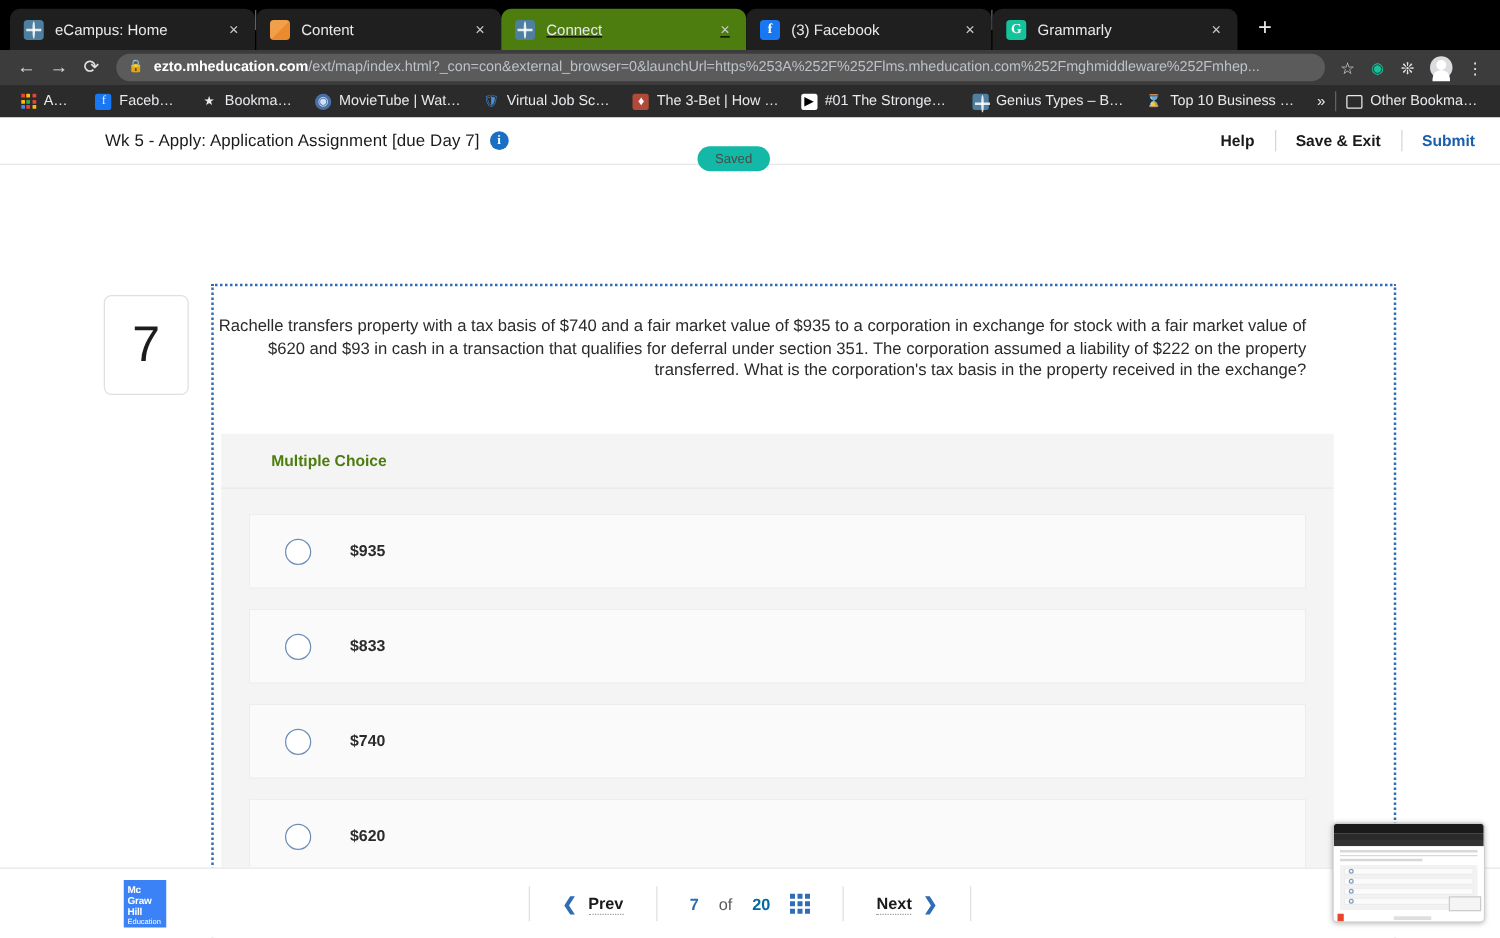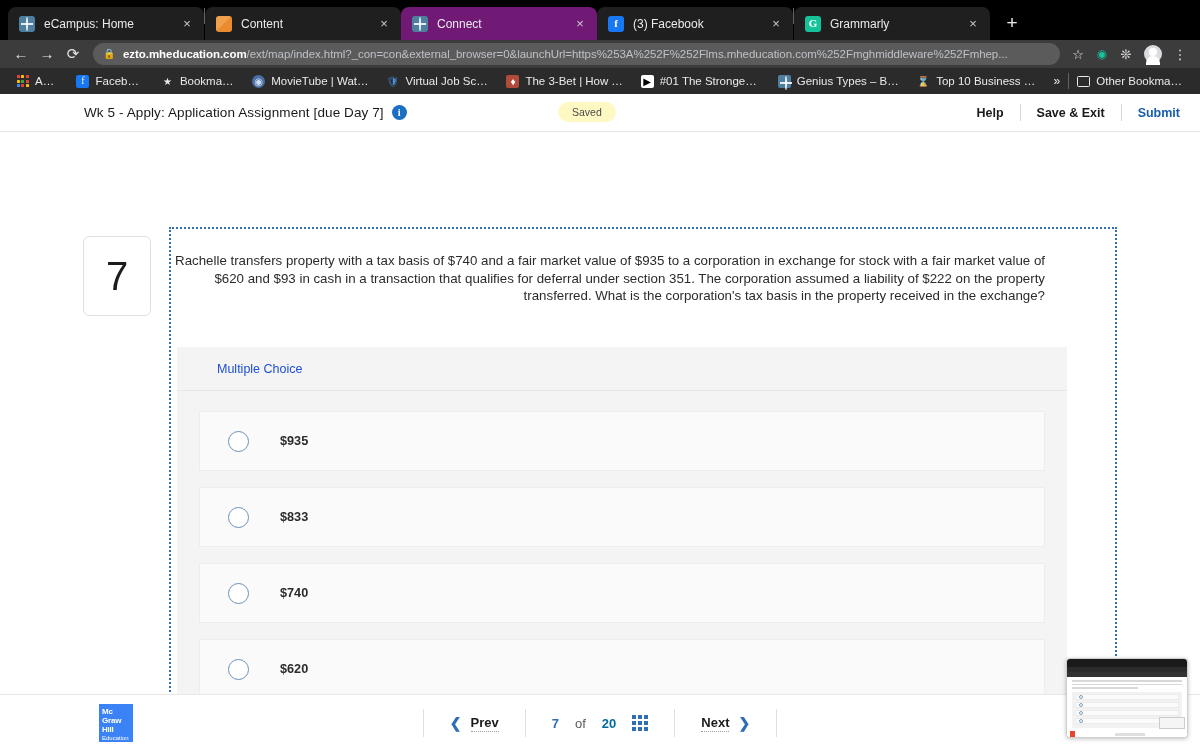--- a/index.html
+++ b/index.html
@@ -18,21 +18,21 @@
     position: relative;
   }
   .tab {
     height: 33px; width: 196px;
     display: flex; align-items: center;
     border-radius: 8px 8px 0 0;
     padding: 0 4px 0 11px;
     position: relative;
     background: #1f1f1f;
   }
-  .tab.active { background: #701a75; }
+  .tab.active { background: #4d7c0f; text-decoration: underline; }
   .tab .favicon {
     width: 16px; height: 16px; flex: 0 0 16px;
     margin-right: 9px; border-radius: 3px;
     display: flex; align-items: center; justify-content: center;
     font-size: 11px; line-height: 1; color: #fff; font-weight: bold;
     overflow: hidden;
   }
   .fav-globe { background: #4e7f9e; border-radius: 50%; position: relative; }
   .fav-globe::after{
     content:""; position:absolute; left:2px; top:7px; width:12px; height:2px;
@@ -115,22 +115,22 @@
     position: relative;
   }
   .asg-title { font-size: 13.5px; color: #1a1a1a; letter-spacing: .1px; }
   .info-icon {
     width: 15px; height: 15px; border-radius: 50%; background: #1a6fc4;
     color: #fff; font-size: 10.5px; line-height: 15px; text-align: center;
     font-family: "Liberation Serif", serif; font-weight: bold;
     margin-left: 8px; display:inline-block; vertical-align: -2px;
   }
   .saved-pill {
-    position: absolute; left: 558px; top: 8px;
-    background: #fef9c3; color: #4a4a4a; font-size: 10.5px;
+    position: absolute; left: 558px; top: 23px;
+    background: #14b8a6; color: #4a4a4a; font-size: 10.5px;
     padding: 4px 14px; border-radius: 11px;
   }
   .hdr-actions { margin-left: auto; display: flex; align-items: center; }
   .hdr-actions a {
     font-size: 12.5px; font-weight: bold; color: #1a1a1a;
     text-decoration: none; padding: 0 16px; white-space: nowrap;
   }
   .hdr-actions a.submit { color: #1a5eab; padding-right: 6px; }
   .hdr-div { width: 1px; height: 17px; background: #d6d6d6; }
 
@@ -149,21 +149,21 @@
     position: absolute; left: 175px; top: 158px; width: 870px;
     font-size: 13.3px; line-height: 17.5px; color: #2b2b2b; text-align: right;
   }
 
   .answers {
     position: absolute; left: 177px; top: 253px; width: 890px;
     background: #f4f4f4; padding-bottom: 30px;
   }
   .mc-header {
     height: 44px; display: flex; align-items: center; padding-left: 40px;
-    font-size: 12.5px; color: #1d4ed8; border-bottom: 1px solid #e7e7e7;
+    font-size: 12.5px; color: #4d7c0f; border-bottom: 1px solid #e7e7e7; font-weight: bold;
   }
   .opt-wrap { padding: 20px 22px 0 22px; font-weight: bold; }
   .option {
     height: 60px; background: #fafafa; border: 1px solid #ededed;
     display: flex; align-items: center; padding-left: 28px;
     margin-bottom: 16px;
   }
   .radio {
     width: 21px; height: 21px; border-radius: 50%;
     border: 1.6px solid #6d8fb5; background: #fff; flex: 0 0 21px;

